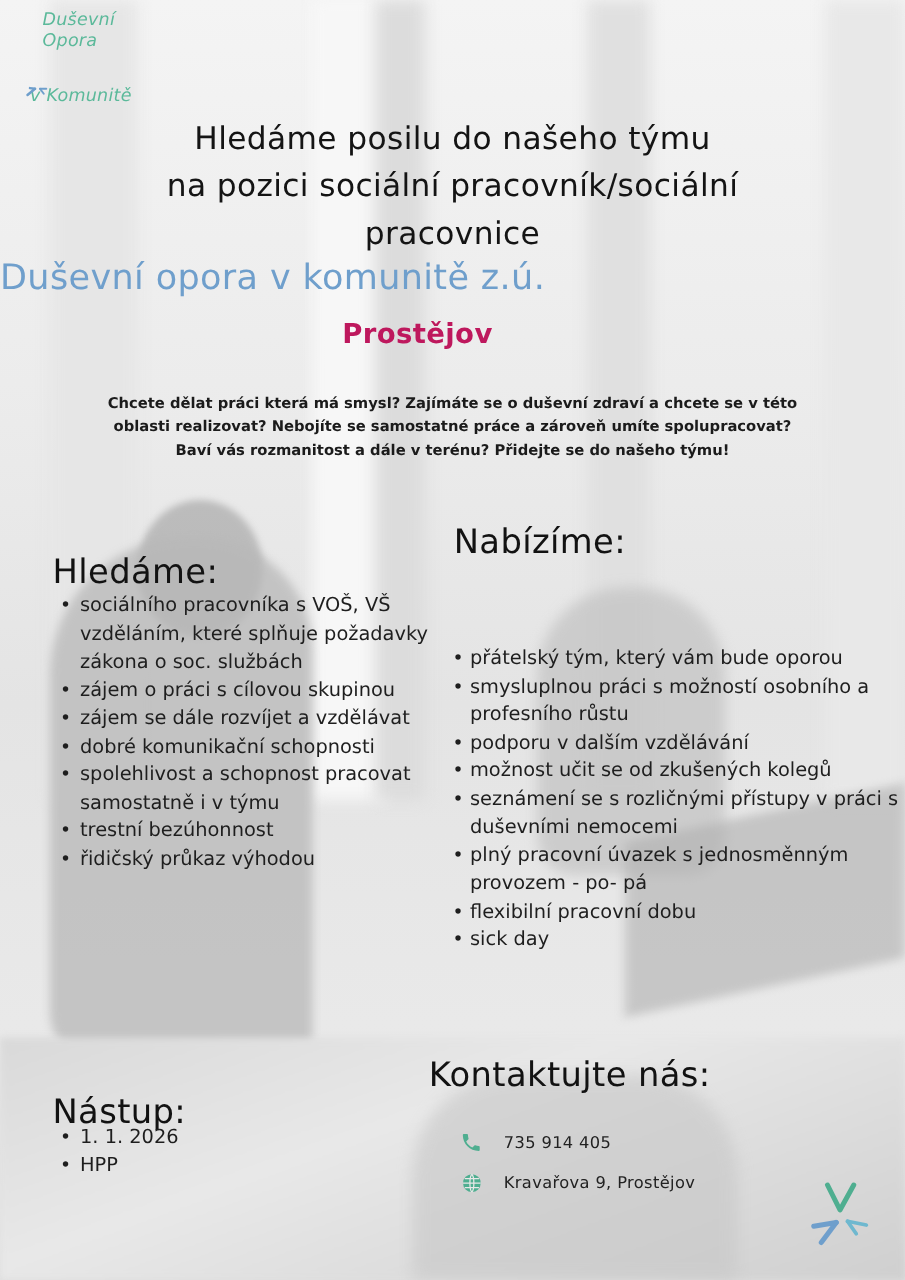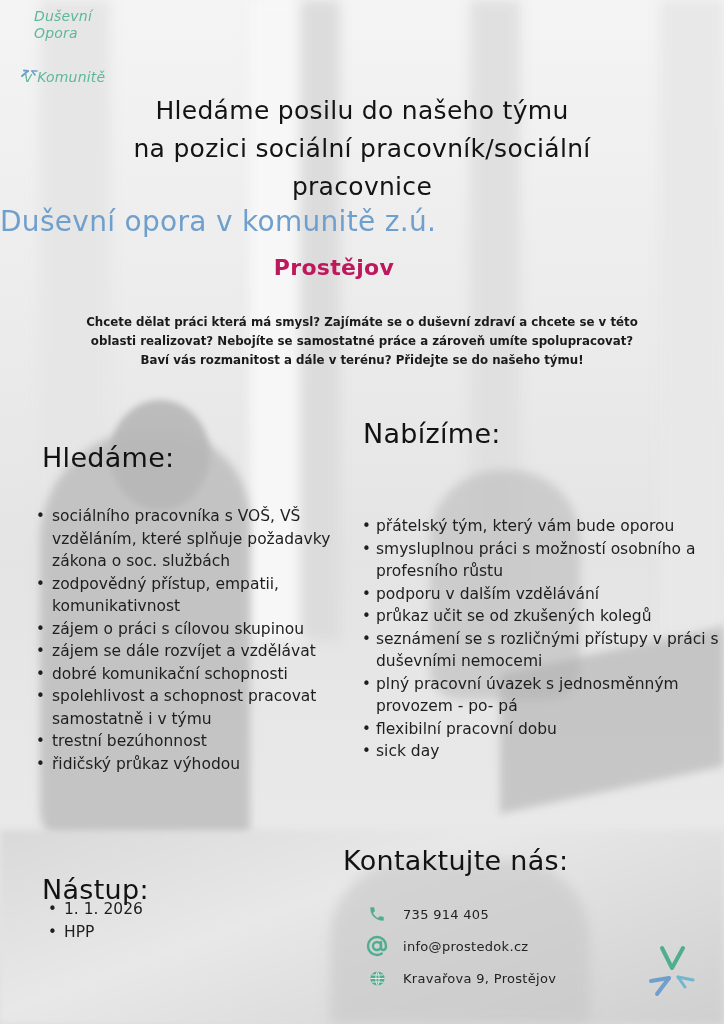--- a/index.html
+++ b/index.html
@@ -51,21 +51,21 @@
       font-size: 22px; color: #be185d; font-weight: bold; letter-spacing: .3px; }
     .intro { position: absolute; left: 30px; width: 664px; top: 313px; text-align: center;
       font-size: 11.8px; line-height: 19px; color: #1b1b1b; font-weight: bold; }
 
     .section-h { position: absolute; font-size: 27px; color: #121212; letter-spacing: .3px; }
     ul.list { position: absolute; list-style: none; }
     ul.list li { position: relative; padding-left: 24px; font-size: 15.5px; line-height: 22.5px; color: #1e1e1e; }
     ul.list li::before { content: "•"; position: absolute; left: 8px; top: 0; font-size: 15px; }
 
     #hledame-h { left: 42px; top: 442px; }
-    #hledame-list { left: 28px; top: 473px; width: 310px; margin-top: 32px; }
+    #hledame-list { left: 40px; top: 473px; width: 310px; }
     #nabizime-h { left: 363px; top: 418px; }
     #nabizime-list { left: 354px; top: 467px; width: 370px; margin-top: 48px; }
     #nabizime-list li { padding-left: 22px; }
 
     #nastup-h { left: 42px; top: 826px; margin-top: 48px; }
     #nastup-list { left: 40px; top: 898px; width: 260px; }
     #kontakt-h { left: 343px; top: 845px; }
 
     .contact { position: absolute; left: 365px; top: 898px; width: 320px; }
     .contact-row { display: flex; align-items: center; height: 32px; }
@@ -119,35 +119,34 @@
 
   <div class="intro">
     <div>Chcete dělat práci která má smysl? Zajímáte se o duševní zdraví a chcete se v této</div>
     <div>oblasti realizovat? Nebojíte se samostatné práce a zároveň umíte spolupracovat?</div>
     <div>Baví vás rozmanitost a dále v terénu? Přidejte se do našeho týmu!</div>
   </div>
 
   <div class="section-h" id="hledame-h">Hledáme:</div>
   <ul class="list" id="hledame-list">
     <li> sociálního pracovníka s VOŠ, VŠ vzděláním, které splňuje požadavky zákona o soc. službách</li>
-    <li>zodpovědný přístup, empatii, komunikativnost</li>
     <li>zájem o práci s cílovou skupinou</li>
     <li>zájem se dále rozvíjet a vzdělávat</li>
     <li>dobré komunikační schopnosti</li>
     <li>spolehlivost a schopnost pracovat samostatně i v týmu</li>
     <li>trestní bezúhonnost</li>
     <li>řidičský průkaz výhodou</li>
   </ul>
 
   <div class="section-h" id="nabizime-h">Nabízíme:</div>
   <ul class="list" id="nabizime-list">
     <li>přátelský tým, který vám bude oporou</li>
     <li>smysluplnou práci s možností osobního a profesního růstu</li>
     <li>podporu v dalším vzdělávání</li>
-    <li>průkaz učit se od zkušených kolegů</li>
+    <li>možnost učit se od zkušených kolegů</li>
     <li>seznámení se s rozličnými přístupy v práci s duševními nemocemi</li>
     <li>plný pracovní úvazek s jednosměnným provozem - po- pá</li>
     <li> flexibilní pracovní dobu</li>
     <li>sick day</li>
   </ul>
 
   <div class="section-h" id="nastup-h">Nástup:</div>
   <ul class="list" id="nastup-list">
     <li>1. 1. 2026</li>
     <li>HPP</li>
@@ -158,29 +157,20 @@
     <div class="contact-row">
       <span class="ic">
         <svg width="18" height="18" viewBox="0 0 24 24">
             <path fill="#4fae90" d="M6.6 10.8c1.4 2.8 3.8 5.1 6.6 6.6l2.2-2.2c.3-.3.7-.4 1-.2 1.1.4 2.3.6 3.6.6.6 0 1 .4 1 1V20c0 .6-.4 1-1 1C10.6 21 3 13.4 3 4c0-.6.4-1 1-1h3.5c.6 0 1 .4 1 1 0 1.3.2 2.5.6 3.6.1.3 0 .7-.2 1L6.6 10.8z"></path>
           </svg>
       </span>
       <span class="txt">735 914 405</span>
     </div>
     <div class="contact-row">
       <span class="ic">
-        <svg width="24" height="24" viewBox="0 0 24 24">
-            <circle cx="12" cy="12" r="4" fill="none" stroke="#4fae90" stroke-width="2.4"></circle>
-            <path d="M16 8v5.5c0 1.5 1 2.5 2.2 2.5 1.8 0 2.8-1.8 2.8-4 0-5-4-9-9-9s-9 4-9 9 4 9 9 9c1.8 0 3.4-.5 4.8-1.4" fill="none" stroke="#4fae90" stroke-width="2.4" stroke-linecap="round"></path>
-          </svg>
-      </span>
-      <span class="txt">info@prostedok.cz</span>
-    </div>
-    <div class="contact-row">
-      <span class="ic">
         <svg width="17" height="17" viewBox="0 0 24 24">
             <circle cx="12" cy="12" r="10" fill="#4fae90"></circle>
             <path d="M2 12h20M12 2c3 3 3 17 0 20M12 2c-3 3-3 17 0 20M4 7h16M4 17h16" stroke="#e8e8e8" stroke-width="1.4" fill="none"></path>
           </svg>
       </span>
       <span class="txt">Kravařova 9, Prostějov</span>
     </div>
   </div>
 
   <svg class="corner-mark" width="60" height="64" viewBox="0 0 60 64">

